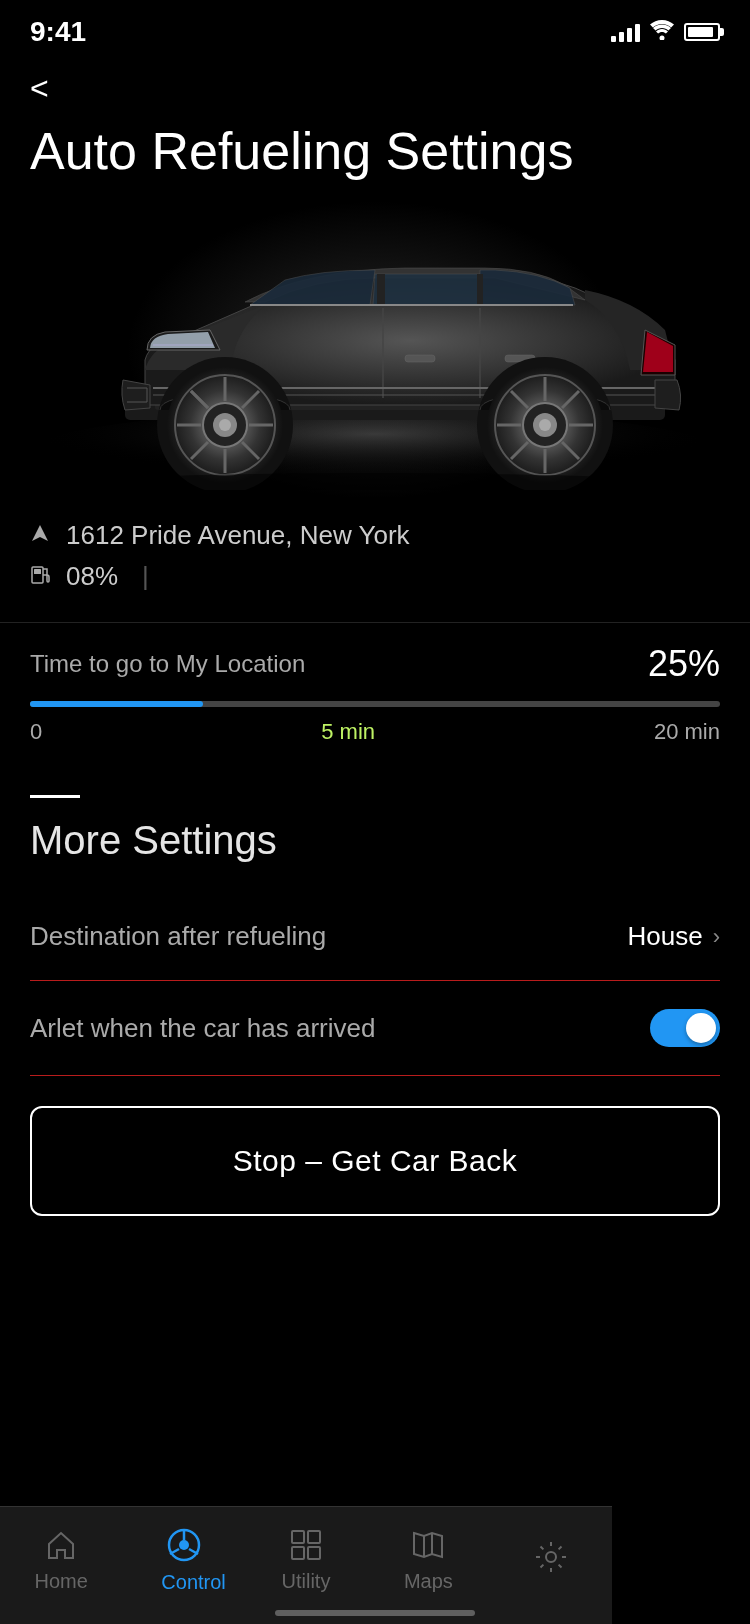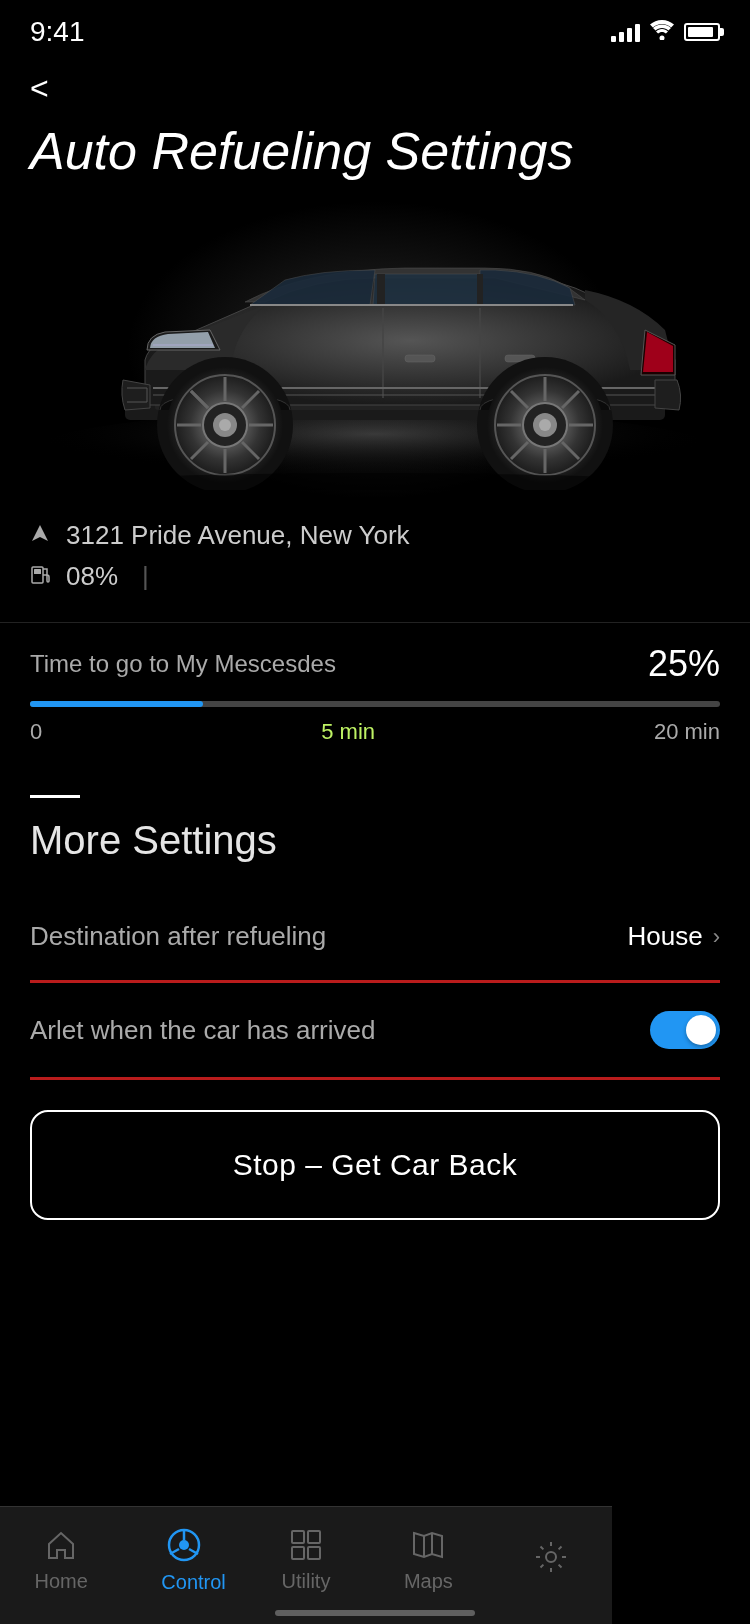--- a/index.html
+++ b/index.html
@@ -17,21 +17,21 @@
     
     .status-bar {
       display: flex;
       justify-content: space-between;
       align-items: center;
       padding: 14px 30px 0;
       height: 50px;
     }
     .status-time {
       font-size: 28px;
-      font-weight: 400;
+      font-weight: 700;
       color: #fff;
     }
     .status-icons {
       display: flex;
       align-items: center;
       gap: 10px;
     }
     .signal-bars {
       display: flex;
       align-items: flex-end;
@@ -83,21 +83,20 @@
       cursor: pointer;
     }
 
     
     .page-title {
       padding: 16px 30px 0;
       font-size: 52px;
       font-weight: 300;
       color: #fff;
       line-height: 1.1;
-      font-style: italic;
     }
 
     
     .car-area {
       position: relative;
       width: 100%;
       height: 340px;
       display: flex;
       align-items: center;
       justify-content: center;
@@ -205,21 +204,21 @@
       color: #e5e5e5;
       margin-bottom: 30px;
     }
 
     
     .settings-row {
       display: flex;
       justify-content: space-between;
       align-items: center;
       padding: 28px 0;
-      border-bottom: 3px solid #b91c1c;
+      border-bottom: 1px solid #b91c1c;
     }
     .settings-row-label {
       font-size: 26px;
       color: #aaa;
     }
     .settings-row-value {
       display: flex;
       align-items: center;
       gap: 10px;
       color: #fff;
@@ -252,21 +251,21 @@
 
     
     .stop-button-container {
       padding: 30px 30px;
     }
     .stop-button {
       width: 100%;
       padding: 36px 20px;
       background: #000;
       border: 2px solid #fff;
-      border-radius: 18px;
+      border-radius: 12px;
       color: #fff;
       font-size: 30px;
       font-weight: 400;
       letter-spacing: 0.5px;
       cursor: pointer;
       text-align: center;
     }
 
     
     .bottom-nav {
@@ -469,39 +468,39 @@
   </div>
 
   <div class="car-info">
     <div class="car-info-row">
       <span class="info-icon">
         
         <svg width="20" height="20" viewBox="0 0 20 20" fill="#aaa">
           <path d="M10 2 L18 18 L10 14 L2 18 Z"></path>
         </svg>
       </span>
-      <span>3121  Pride Avenue, New York</span>
+      <span>1612  Pride Avenue, New York</span>
     </div>
     <div class="car-info-row">
       <span class="info-icon">
         
         <svg width="20" height="22" viewBox="0 0 20 22" fill="#aaa">
           <rect x="2" y="4" width="11" height="16" rx="1" fill="none" stroke="#aaa" stroke-width="1.5"></rect>
           <rect x="4" y="6" width="7" height="5" rx="0.5" fill="#aaa"></rect>
           <path d="M13 6 L17 6 L17 12 Q19 12 19 14 L19 18 Q19 19 18 19 Q17 19 17 18 L17 13 Q17 12 16 12 L13 12" stroke="#aaa" stroke-width="1.5" fill="none"></path>
         </svg>
       </span>
       <span>08%</span>
       <span class="fuel-divider">|</span>
     </div>
   </div>
 
   <div class="progress-section">
     <div class="progress-header">
-      <span class="progress-label">Time to go to My Mescesdes</span>
+      <span class="progress-label">Time to go to My Location</span>
       <span class="progress-percent">25%</span>
     </div>
     <div class="progress-bar-track">
       <div class="progress-bar-fill"></div>
     </div>
     <div class="progress-ticks">
       <span>0</span>
       <span class="center">5 min</span>
       <span>20 min</span>
     </div>

